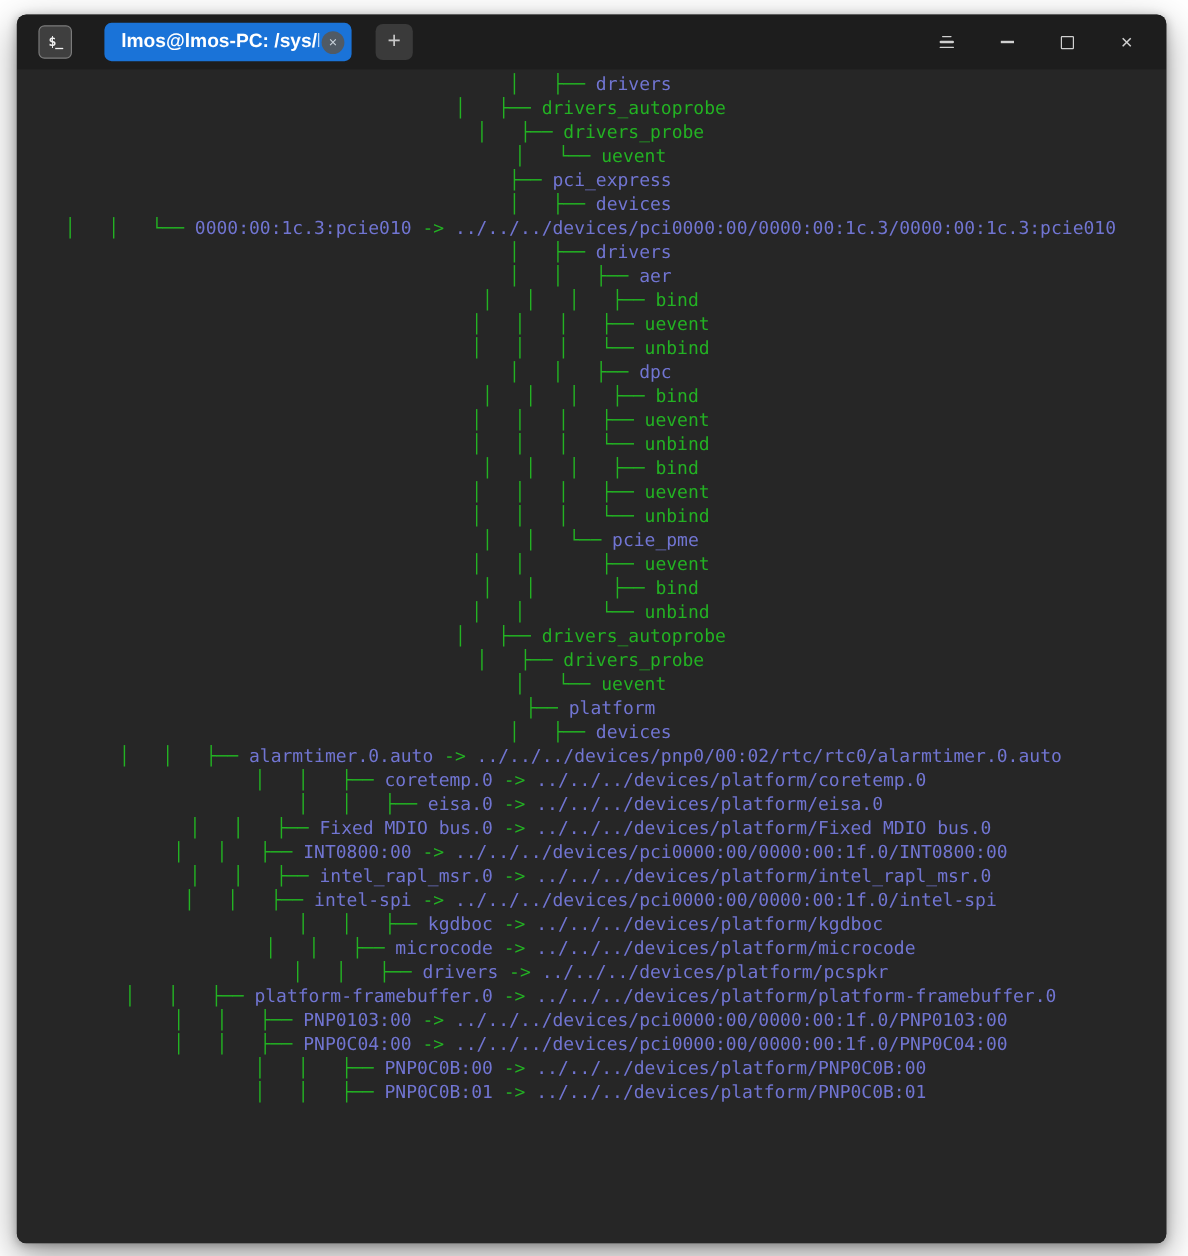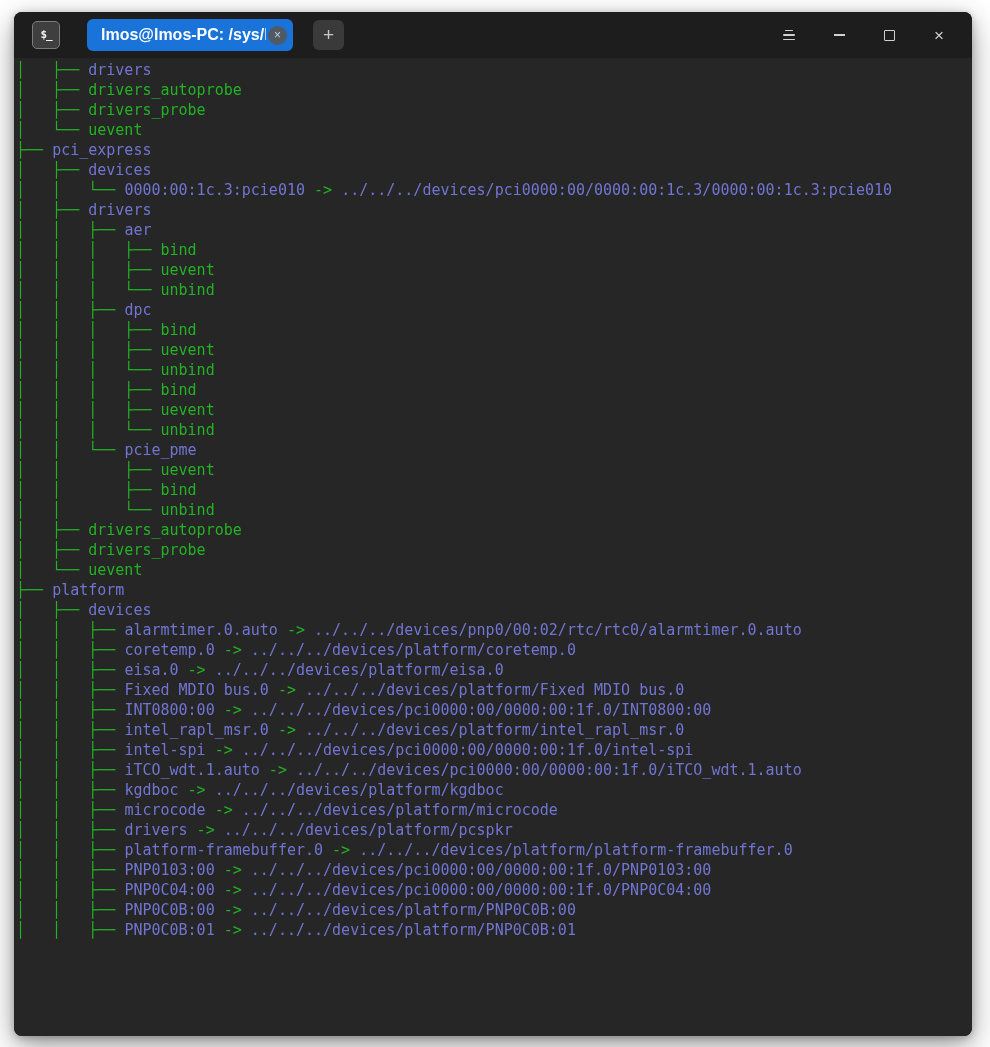--- a/index.html
+++ b/index.html
@@ -64,21 +64,21 @@
   .menu-icon i:nth-child(2){width:12px;}
   .menu-icon i:nth-child(3){width:12px;}
   .min-icon{display:block;width:11px;height:1.5px;background:var(--titlebar-fg);}
   .max-icon{display:block;width:11px;height:11px;border:1.2px solid var(--titlebar-fg);border-radius:1px;}
   .close-icon{color:var(--titlebar-fg);font-size:17px;line-height:1;font-weight:300;}
 
   
   .terminal{
     position:absolute;top:46px;left:0;right:0;bottom:0;
     background:var(--terminal-bg);
-    padding:2px 4px 0 2px;overflow:hidden;cursor:text;
+    padding:2px 4px 0 2px;overflow:hidden;cursor:text;text-align:center;
   }
   .line{
     font-family:"DejaVu Sans Mono",monospace;
     font-size:15px;line-height:20px;white-space:pre;
   }
   .seg-tree,.seg-file,.seg-arrow{color:var(--terminal-green);}
   .seg-dir,.seg-link,.seg-target{color:var(--terminal-blue);}
 </style>
 </head>
 <body>
@@ -148,21 +148,20 @@
       <div class="line"><span class="seg-tree">│   └── </span><span class="seg-file">uevent</span></div>
       <div class="line"><span class="seg-tree">├── </span><span class="seg-dir">platform</span></div>
       <div class="line"><span class="seg-tree">│   ├── </span><span class="seg-dir">devices</span></div>
       <div class="line"><span class="seg-tree">│   │   ├── </span><span class="seg-link">alarmtimer.0.auto</span><span class="seg-arrow"> -&gt; </span><span class="seg-target">../../../devices/pnp0/00:02/rtc/rtc0/alarmtimer.0.auto</span></div>
       <div class="line"><span class="seg-tree">│   │   ├── </span><span class="seg-link">coretemp.0</span><span class="seg-arrow"> -&gt; </span><span class="seg-target">../../../devices/platform/coretemp.0</span></div>
       <div class="line"><span class="seg-tree">│   │   ├── </span><span class="seg-link">eisa.0</span><span class="seg-arrow"> -&gt; </span><span class="seg-target">../../../devices/platform/eisa.0</span></div>
       <div class="line"><span class="seg-tree">│   │   ├── </span><span class="seg-link">Fixed MDIO bus.0</span><span class="seg-arrow"> -&gt; </span><span class="seg-target">../../../devices/platform/Fixed MDIO bus.0</span></div>
       <div class="line"><span class="seg-tree">│   │   ├── </span><span class="seg-link">INT0800:00</span><span class="seg-arrow"> -&gt; </span><span class="seg-target">../../../devices/pci0000:00/0000:00:1f.0/INT0800:00</span></div>
       <div class="line"><span class="seg-tree">│   │   ├── </span><span class="seg-link">intel_rapl_msr.0</span><span class="seg-arrow"> -&gt; </span><span class="seg-target">../../../devices/platform/intel_rapl_msr.0</span></div>
       <div class="line"><span class="seg-tree">│   │   ├── </span><span class="seg-link">intel-spi</span><span class="seg-arrow"> -&gt; </span><span class="seg-target">../../../devices/pci0000:00/0000:00:1f.0/intel-spi</span></div>
-      <div class="line"><span class="seg-tree">│   │   ├── </span><span class="seg-link">iTCO_wdt.1.auto</span><span class="seg-arrow"> -&gt; </span><span class="seg-target">../../../devices/pci0000:00/0000:00:1f.0/iTCO_wdt.1.auto</span></div>
       <div class="line"><span class="seg-tree">│   │   ├── </span><span class="seg-link">kgdboc</span><span class="seg-arrow"> -&gt; </span><span class="seg-target">../../../devices/platform/kgdboc</span></div>
       <div class="line"><span class="seg-tree">│   │   ├── </span><span class="seg-link">microcode</span><span class="seg-arrow"> -&gt; </span><span class="seg-target">../../../devices/platform/microcode</span></div>
       <div class="line"><span class="seg-tree">│   │   ├── </span><span class="seg-link">drivers</span><span class="seg-arrow"> -&gt; </span><span class="seg-target">../../../devices/platform/pcspkr</span></div>
       <div class="line"><span class="seg-tree">│   │   ├── </span><span class="seg-link">platform-framebuffer.0</span><span class="seg-arrow"> -&gt; </span><span class="seg-target">../../../devices/platform/platform-framebuffer.0</span></div>
       <div class="line"><span class="seg-tree">│   │   ├── </span><span class="seg-link">PNP0103:00</span><span class="seg-arrow"> -&gt; </span><span class="seg-target">../../../devices/pci0000:00/0000:00:1f.0/PNP0103:00</span></div>
       <div class="line"><span class="seg-tree">│   │   ├── </span><span class="seg-link">PNP0C04:00</span><span class="seg-arrow"> -&gt; </span><span class="seg-target">../../../devices/pci0000:00/0000:00:1f.0/PNP0C04:00</span></div>
       <div class="line"><span class="seg-tree">│   │   ├── </span><span class="seg-link">PNP0C0B:00</span><span class="seg-arrow"> -&gt; </span><span class="seg-target">../../../devices/platform/PNP0C0B:00</span></div>
       <div class="line"><span class="seg-tree">│   │   ├── </span><span class="seg-link">PNP0C0B:01</span><span class="seg-arrow"> -&gt; </span><span class="seg-target">../../../devices/platform/PNP0C0B:01</span></div>
     </div>
 

